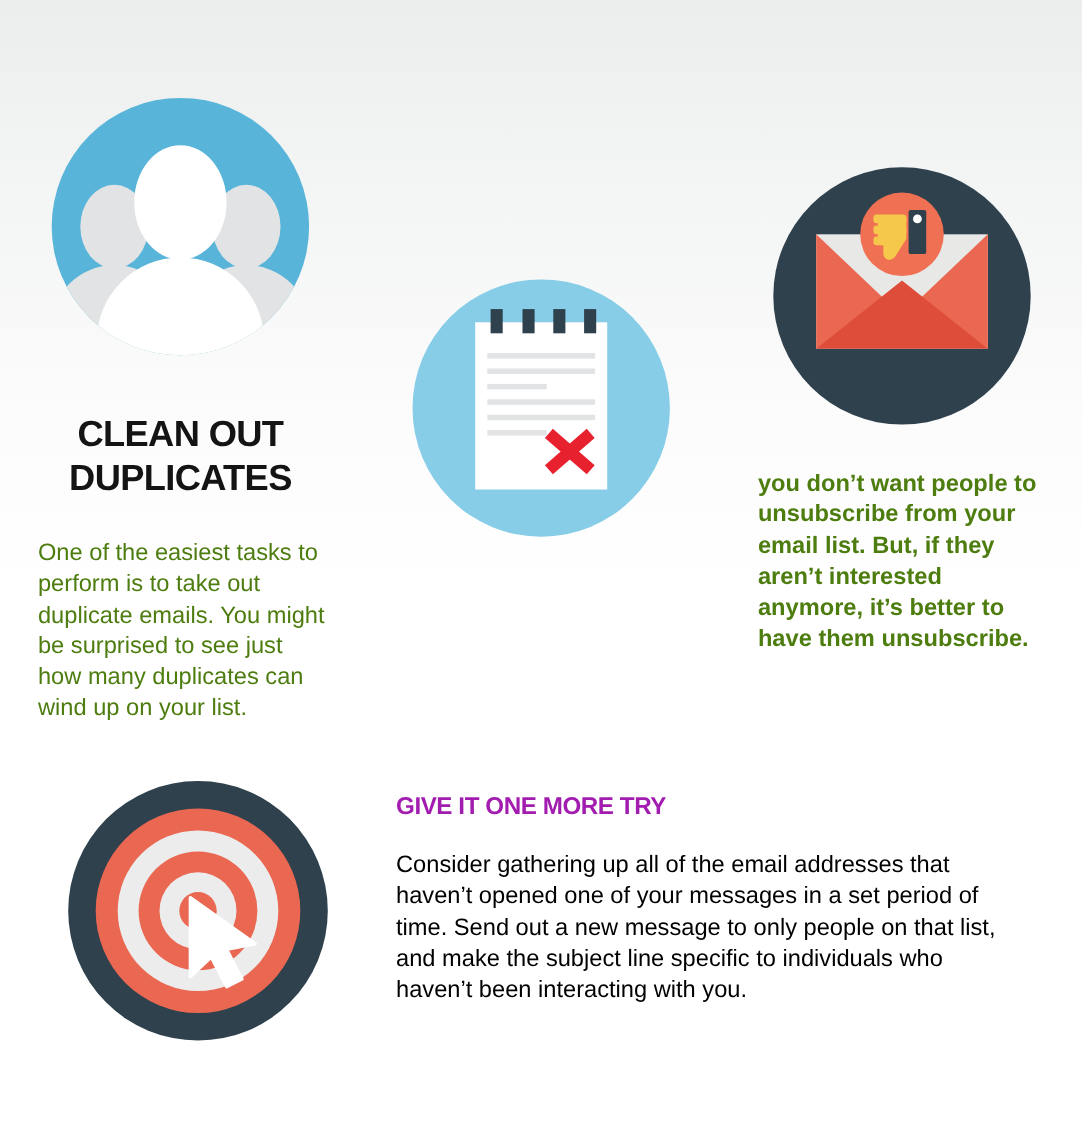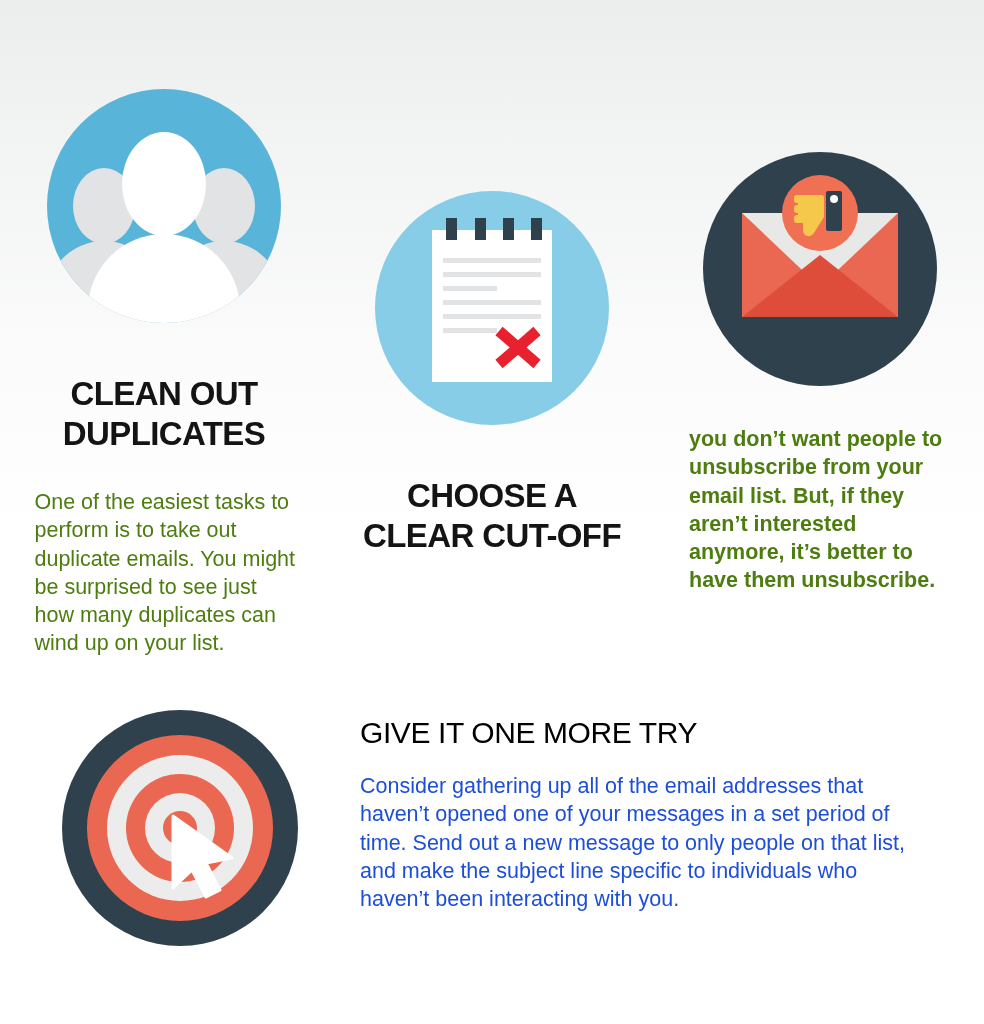--- a/index.html
+++ b/index.html
@@ -46,24 +46,24 @@
   .col-3 .body{width:268px;margin-left:6px;font-weight:bold;}
 
   
   .bottom{
     position:absolute;left:0;top:700px;width:984px;
     display:flex;flex-direction:row;align-items:flex-start;
   }
   .bottom-icon-col{width:360px;display:flex;justify-content:center;padding-top:8px;}
   .bottom-text-col{width:580px;padding-top:16px;}
   .bottom-heading{
-    font-weight:normal;font-size:30px;line-height:34px;letter-spacing:-0.4px;color:#000000;
+    font-weight:bold;font-size:22px;line-height:34px;letter-spacing:-0.4px;color:#a21caf;
   }
   .bottom-body{
-    font-size:21.5px;line-height:28.3px;color:#1d4ed8;margin-top:22px;width:556px;
+    font-size:21.5px;line-height:28.3px;color:#000000;margin-top:22px;width:556px;
   }
 
   svg{display:block;}
 </style>
 </head>
 <body>
 
 <div class="page">
 
   <div class="cols">
@@ -113,22 +113,20 @@
           <rect x="73" y="114" width="98" height="5" fill="#e2e3e4"></rect>
           <rect x="73" y="128" width="98" height="5" fill="#e2e3e4"></rect>
           <rect x="73" y="142" width="54" height="5" fill="#e2e3e4"></rect>
 
           <g stroke="#e8212e" stroke-width="11" stroke-linecap="butt">
             <line x1="129" y1="145" x2="167" y2="178"></line>
             <line x1="167" y1="145" x2="129" y2="178"></line>
           </g>
         </svg>
       </div>
-      <div class="heading">CHOOSE A
-CLEAR CUT-OFF</div>
     </div>
 
     <div class="col col-3">
       <div class="icon-wrap">
         <svg width="244" height="244" viewBox="0 0 244 244">
           <circle cx="122" cy="122" r="117" fill="#2e414d"></circle>
 
           <rect x="44" y="66" width="156" height="104" fill="#e8e8e6"></rect>
 
           <polygon points="44,66 122,140 44,170" fill="#ea6852"></polygon>

